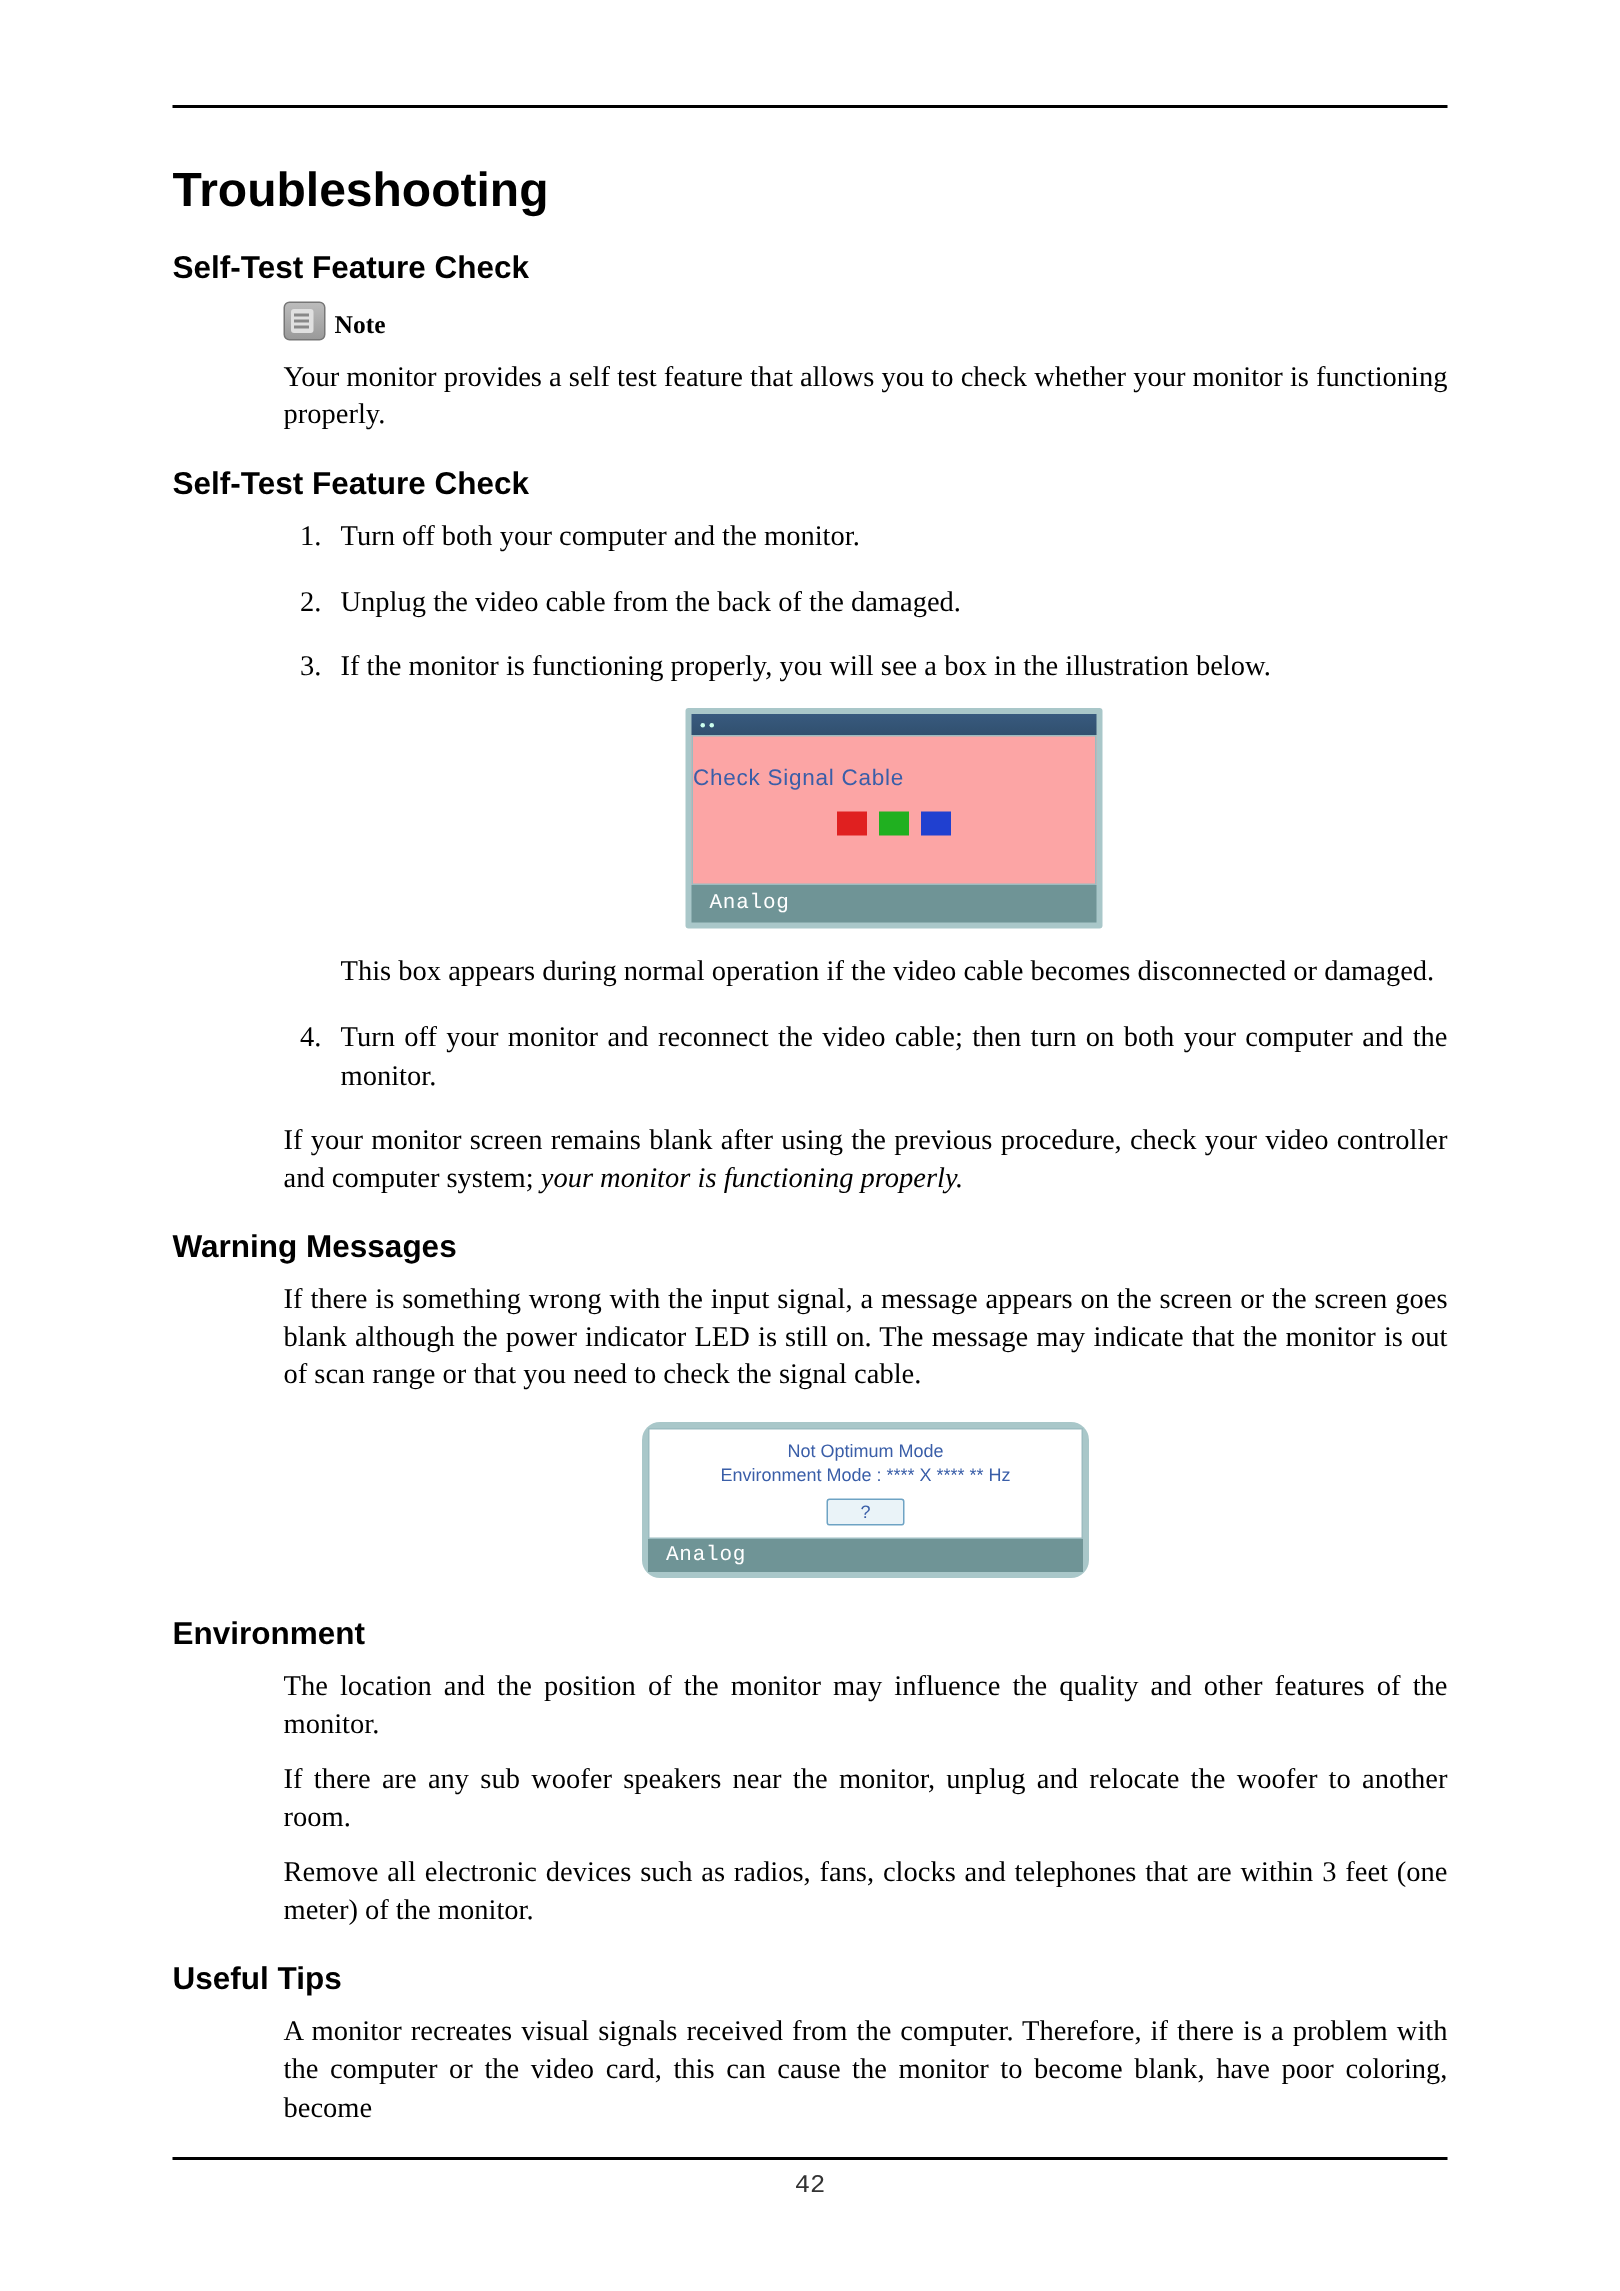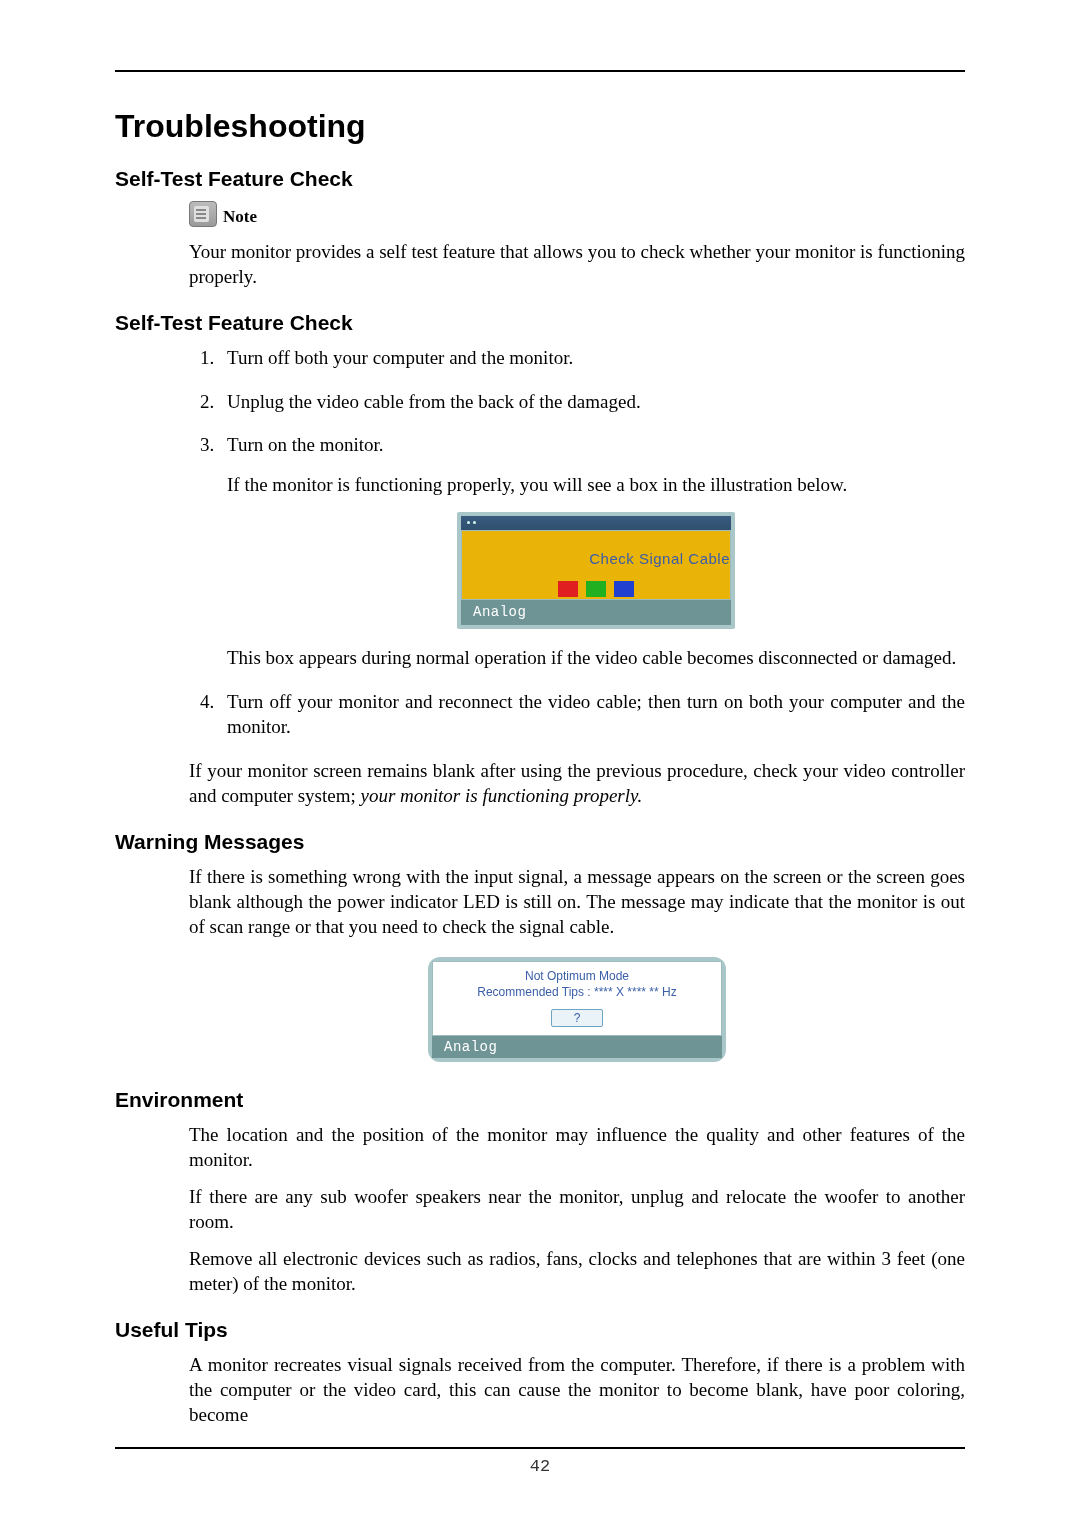--- a/index.html
+++ b/index.html
@@ -124,24 +124,24 @@
     height: 14px;
     display: flex;
     align-items: center;
     padding-left: 6px;
     gap: 3px;
   }
   .fig1-header .dot {
     width: 3px; height: 3px; background: #cfe; border-radius: 50%;
   }
   .fig1-body {
-    background: #eab308;
+    background: #fca5a5;
     border: 1px solid #9cbcc0;
-    padding: 18px 0 2px 0;
-    text-align: right;
+    padding: 18px 0 32px 0;
+    text-align: left;
   }
   .fig1-title {
     font-family: Arial, sans-serif;
     font-size: 15px;
     color: #3a5ea8;
     letter-spacing: 0.5px;
     margin-bottom: 12px;
   }
   .fig1-swatches {
     display: flex;
@@ -209,21 +209,20 @@
   </div>
   <div class="body-indent">
     <p class="body">Your monitor provides a self test feature that allows you to check whether your monitor is functioning properly.</p>
   </div>
 
   <h2>Self-Test Feature Check</h2>
   <ol class="steps">
     <li>Turn off both your computer and the monitor.</li>
     <li>Unplug the video cable from the back of the damaged.</li>
     <li>
-      <div class="sub-para">Turn on the monitor.</div>
       <div class="sub-para">If the monitor is functioning properly, you will see a box in the illustration below.</div>
 
       <div class="figure-center">
         <div class="fig1">
           <div class="fig1-header">
             <span class="dot"></span>
             <span class="dot"></span>
           </div>
           <div class="fig1-body">
             <div class="fig1-title">Check Signal Cable</div>
@@ -249,21 +248,21 @@
   </div>
 
   <h2>Warning Messages</h2>
   <div class="body-indent">
     <p class="body">If there is something wrong with the input signal, a message appears on the screen or the screen goes blank although the power indicator LED is still on. The message may indicate that the monitor is out of scan range or that you need to check the signal cable.</p>
 
     <div class="figure-center">
       <div class="fig2">
         <div class="fig2-body">
           <div class="fig2-line">Not Optimum Mode</div>
-          <div class="fig2-line">Recommended Tips : **** X **** ** Hz</div>
+          <div class="fig2-line">Environment Mode : **** X **** ** Hz</div>
           <span class="fig2-btn">?</span>
         </div>
         <div class="fig-footer">Analog</div>
       </div>
     </div>
   </div>
 
   <h2>Environment</h2>
   <div class="body-indent">
     <p class="body">The location and the position of the monitor may influence the quality and other features of the monitor.</p>

